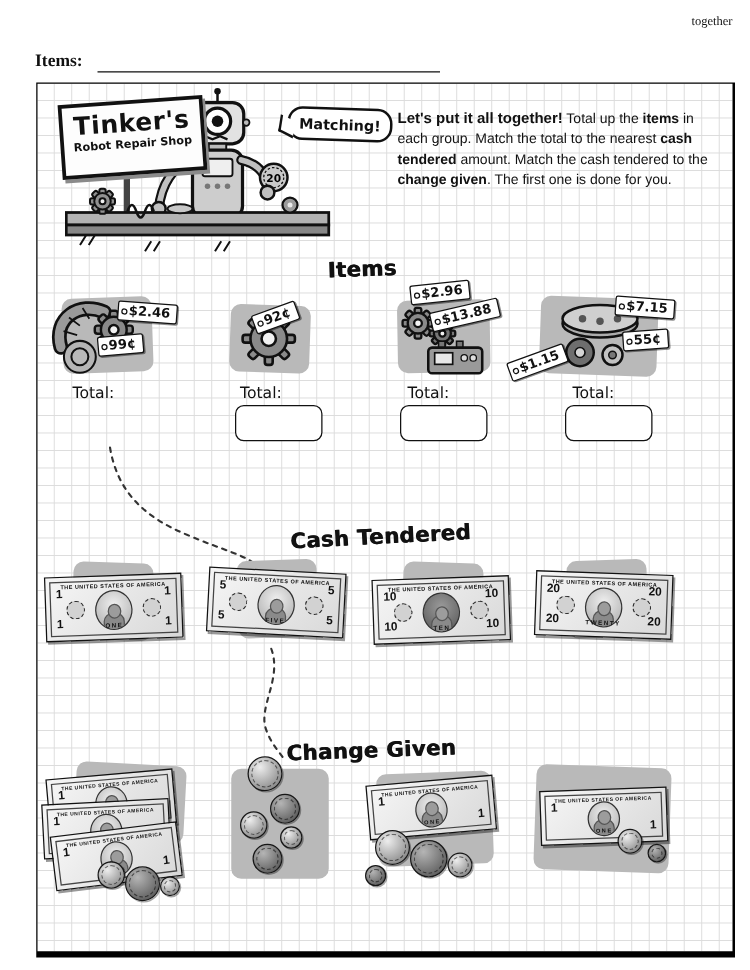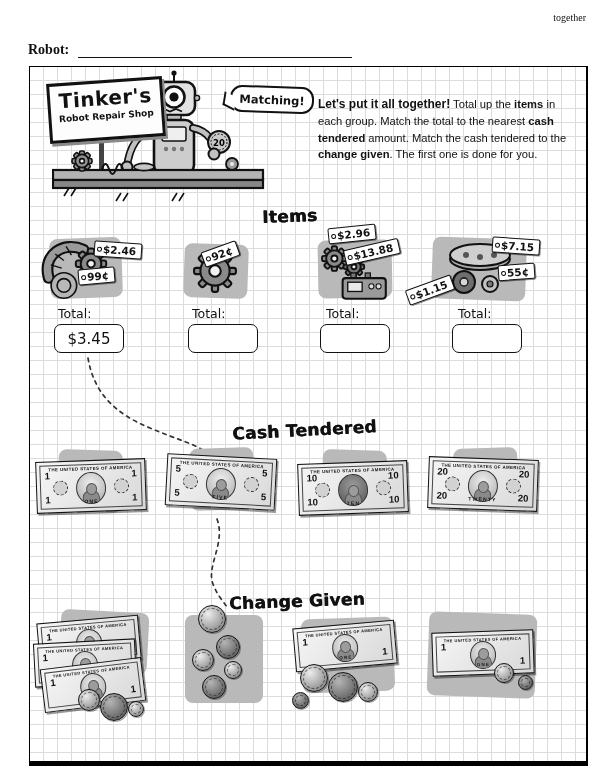--- a/index.html
+++ b/index.html
@@ -16,21 +16,21 @@
   .sign{position:absolute;left:48px;top:80px;width:110px;height:54px;background:#fdfdfd;border:3px solid #111;box-shadow:2px 3px 0 #8a8a8a;transform:rotate(-4deg);text-align:center;font-family:"DejaVu Sans",sans-serif;}
   .sign-l1{font-size:20px;font-weight:bold;letter-spacing:.5px;margin-top:3px;}
   .sign-l2{font-size:9px;font-weight:bold;margin-top:1px;}
   .sign-post{position:absolute;left:99px;top:132px;width:5px;height:40px;background:#444;}
 
   .robot-scene{position:absolute;left:52px;top:70px;width:218px;height:138px;}
 
   .bubble{position:absolute;left:230px;top:86px;width:80px;height:23px;background:#fff;border:2.2px solid #111;border-radius:12px;display:flex;align-items:center;justify-content:center;font-family:"DejaVu Sans",sans-serif;font-size:11.5px;font-weight:bold;transform:rotate(2deg);}
   .bubble-tail{position:absolute;left:-9px;bottom:2px;width:11px;height:11px;background:#fff;border-left:2.2px solid #111;border-bottom:2.2px solid #111;transform:rotate(25deg) skewX(18deg);}
 
-  .instructions{position:absolute;left:318px;top:96px;width:258px;font-size:11.2px;line-height:1.45;}
+  .instructions{position:absolute;left:318px;top:86px;width:258px;font-size:11.2px;line-height:1.45;}
   .instructions b.lead{font-size:12px;}
 
   .section-heading{position:absolute;font-family:"DejaVu Sans",sans-serif;font-weight:bold;font-size:17px;letter-spacing:.3px;transform:rotate(-2deg);text-shadow:.6px 0 0 #111;}
 
   .gray-pad{position:absolute;background:#b9b9b9;border-radius:8px;}
   .igroup,.cgroup{position:absolute;}
   .ill{position:absolute;}
 
   .tag{position:absolute;background:#fff;border:1.7px solid #111;border-radius:2px;padding:1px 5px 1px 8px;font-family:"DejaVu Sans",sans-serif;font-size:10.5px;font-weight:bold;white-space:nowrap;box-shadow:1px 1px 0 rgba(0,0,0,.45);}
   .tag::before{content:"";position:absolute;left:2px;top:50%;margin-top:-2px;width:3px;height:3px;border-radius:50%;border:1px solid #111;background:#fff;}
@@ -58,21 +58,21 @@
   .coin{position:absolute;border-radius:50%;background:radial-gradient(circle at 35% 30%,#ededed,#8f8f8f 75%);border:1.6px solid #161616;box-shadow:1px 1px 0 rgba(0,0,0,.35);}
   .coin::after{content:"";position:absolute;inset:2px;border-radius:50%;border:1px dashed rgba(0,0,0,.5);}
   .coin.dark{background:radial-gradient(circle at 35% 30%,#b5b5b5,#636363 75%);}
 </style>
 </head>
 <body>
 
 <div class="page">
 
   <div class="brand">together</div>
-  <div class="name-label">Robot:</div>
+  <div class="name-label">Items:</div>
   <div class="name-line"></div>
 
   <div class="frame"></div>
 
   <svg class="connectors" viewBox="0 0 600 776">
     <path d="M88 358 C 94 394, 116 414, 150 428 C 178 440, 196 444, 205 452" fill="none" stroke="#333" stroke-width="1.7" stroke-dasharray="3.5 4.5" stroke-linecap="round"></path>
     <path d="M217 519 C 226 543, 206 566, 213 584 C 217 595, 223 601, 227 607" fill="none" stroke="#333" stroke-width="1.7" stroke-dasharray="3.5 4.5" stroke-linecap="round"></path>
   </svg>
 
   <div class="sign-post"></div>
@@ -224,23 +224,20 @@
       <circle cx="30" cy="42" r="4" fill="#d5d5d5" stroke="#111" stroke-width="1.3"></circle>
       <circle cx="56" cy="44" r="8" fill="#c2c2c2" stroke="#111" stroke-width="2"></circle>
       <circle cx="56" cy="44" r="3" fill="#777" stroke="#111" stroke-width="1.2"></circle>
     </svg>
     <div class="tag" style="left:88px;top:6px;transform:rotate(4deg);"><span>$7.15</span></div>
     <div class="tag" style="left:94px;top:32px;transform:rotate(-4deg);"><span>55¢</span></div>
     <div class="tag" style="left:2px;top:50px;transform:rotate(-20deg);"><span>$1.15</span></div>
   </div>
 
   <div class="total-label" style="left:58px;top:306px;">Total:</div>
-  <div class="total-box" style="left:54px;top:324px;">
-      <span>$3.45</span>
-    </div>
   <div class="total-label" style="left:192px;top:306px;">Total:</div>
   <div class="total-box" style="left:188px;top:324px;">
       <span></span>
     </div>
   <div class="total-label" style="left:326px;top:306px;">Total:</div>
   <div class="total-box" style="left:320px;top:324px;">
       <span></span>
     </div>
   <div class="total-label" style="left:458px;top:306px;">Total:</div>
   <div class="total-box" style="left:452px;top:324px;">

